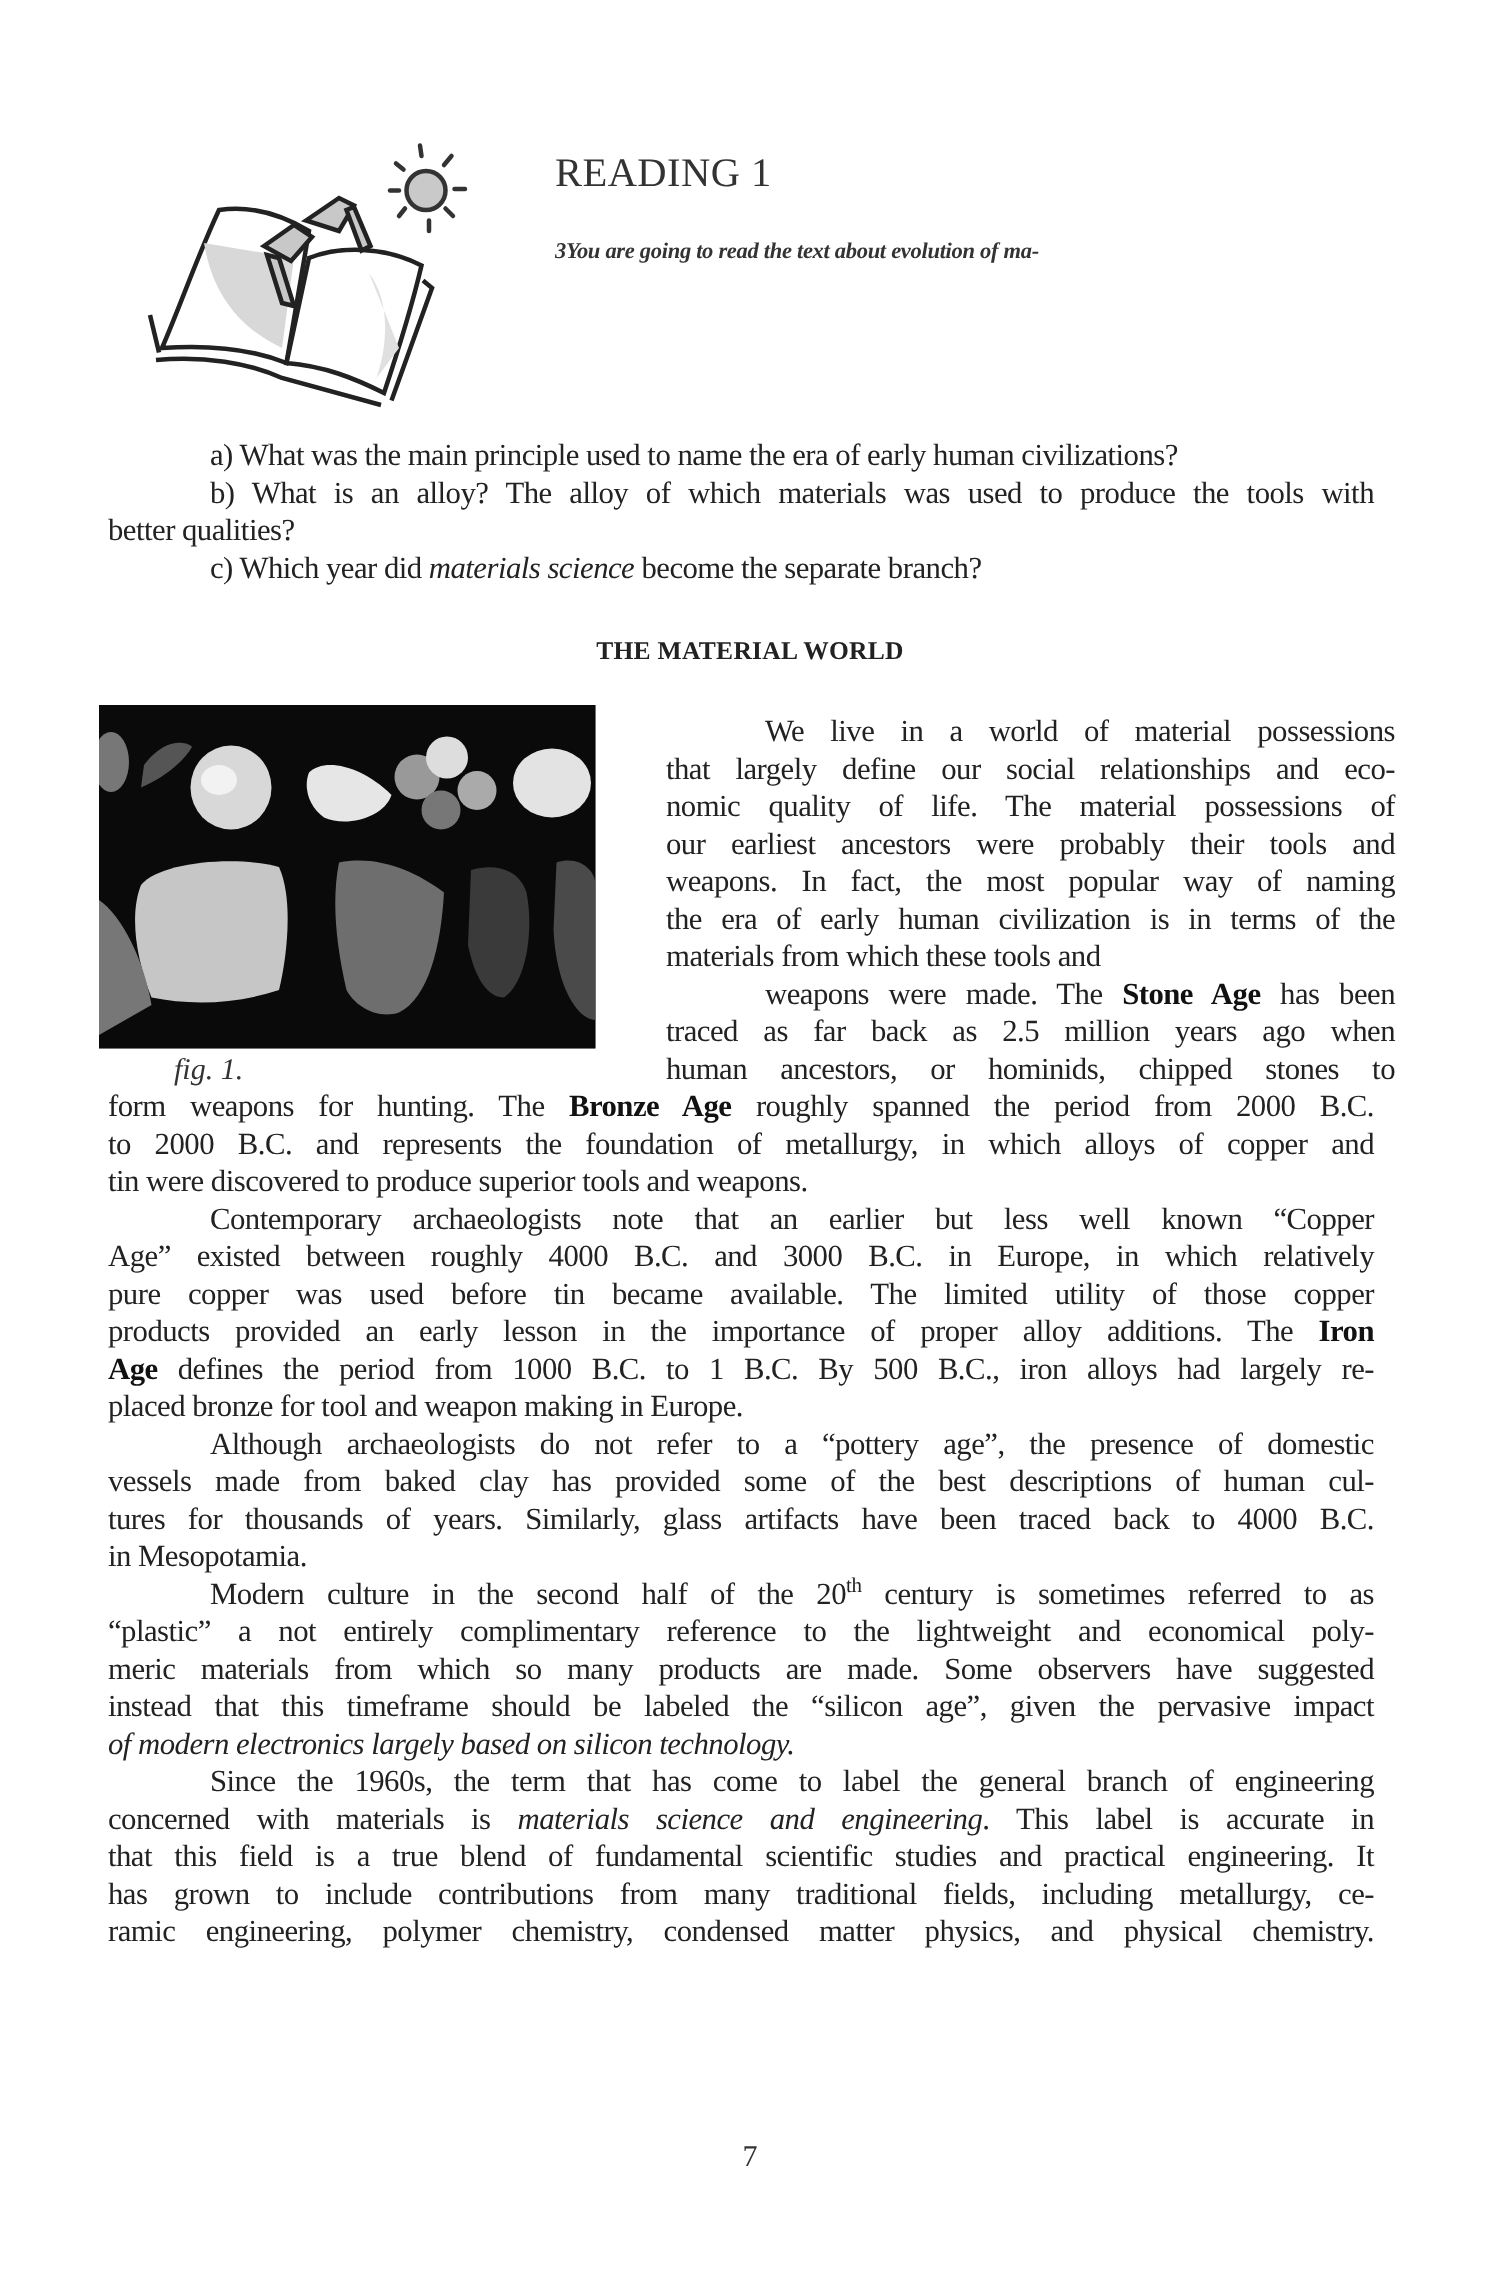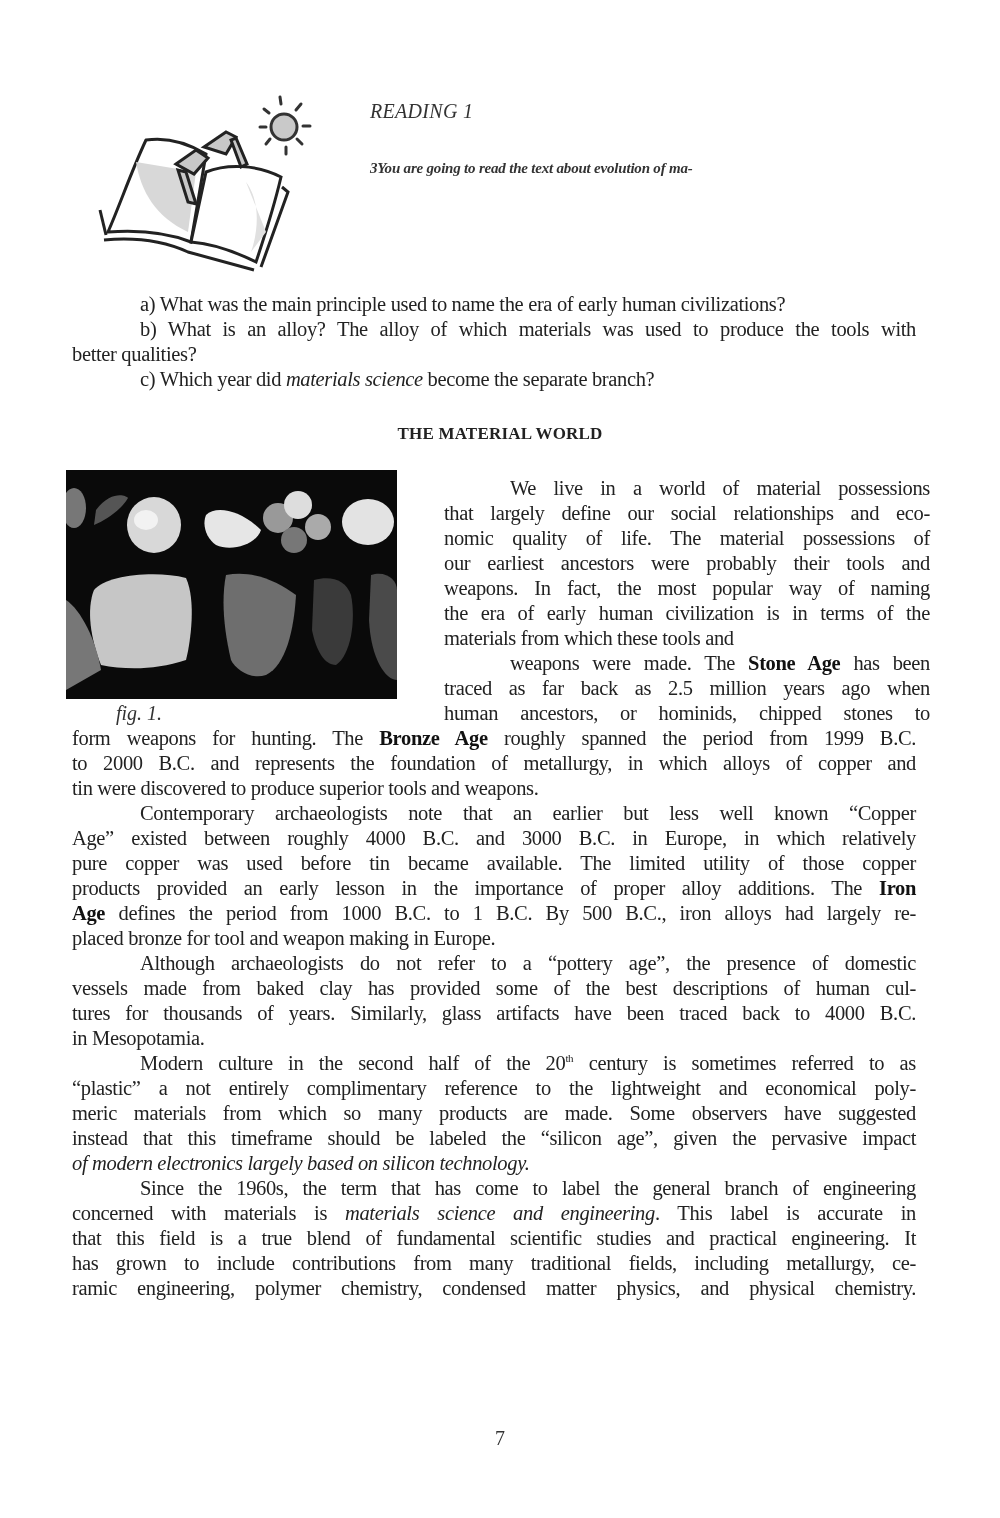--- a/index.html
+++ b/index.html
@@ -13,38 +13,38 @@
     position: absolute; left: 72px; width: 844px;
     font-size: 20.5px; line-height: 25px; white-space: nowrap;
     letter-spacing: -0.35px;
   }
   .j { text-align: justify; text-align-last: justify; }
   .ind { padding-left: 68px; box-sizing: border-box; }
   .rcol { left: 444px; width: 486px; }
   b { font-weight: bold; color: #111; }
   i { font-style: italic; }
   .heading-reading {
-    left: 370px; top: 100px; font-size: 20px; font-style: italic;
+    left: 370px; top: 100px; font-size: 27px; 
     letter-spacing: 0.3px; color: #333;
   }
   .task {
     font-style: italic; font-weight: bold; font-size: 15px; color: #333;
     letter-spacing: -0.2px;
   }
   .title {
     left: 0; width: 1000px; top: 424px; text-align: center;
     font-size: 17px; font-weight: bold; letter-spacing: 0.2px; color: #222;
   }
   .photo {
     left: 66px; top: 470px; width: 331px; height: 229px; background: #0b0b0b;
     overflow: hidden;
   }
   .caption { left: 116px; top: 702px; font-style: italic; font-size: 20px; color: #333; }
   .pagenum { left: 0; width: 1000px; text-align: center; top: 1427px; font-size: 20px; color: #333; }
-  sup { font-size: 11px; line-height: 0; }
+  sup { font-size: 14px; line-height: 0; }
 </style>
 </head>
 <body>
 
 <div class="abs" style="left:96px;top:92px;width:220px;height:180px;">
   <svg width="220" height="180" viewBox="0 0 220 180">
 
     <g stroke="#333" stroke-width="3" fill="none" stroke-linecap="round">
       <circle cx="188" cy="35" r="13" fill="#c9c9c9"></circle>
       <line x1="184" y1="5" x2="185" y2="12"></line>
@@ -123,21 +123,21 @@
 <div class="line rcol j" style="top:601px;">the era of early human civilization is in terms of the</div>
 <div class="line rcol" style="top:626px;">materials from which these tools and</div>
 
 <div class="line rcol j" style="top:651px;padding-left:66px;box-sizing:border-box;">
   <span>weapons were made. The </span><b>Stone Age</b><span> has been</span>
 </div>
 <div class="line rcol j" style="top:676px;">traced as far back as 2.5 million years ago when</div>
 <div class="line rcol j" style="top:701px;">human ancestors, or hominids, chipped stones to</div>
 
 <div class="line j" style="top:726px;">
-  <span>form weapons for hunting. The </span><b>Bronze Age</b><span> roughly spanned the period from 1999 B.C.</span>
+  <span>form weapons for hunting. The </span><b>Bronze Age</b><span> roughly spanned the period from 2000 B.C.</span>
 </div>
 <div class="line j" style="top:751px;">to 2000 B.C. and represents the foundation of metallurgy, in which alloys of copper and</div>
 <div class="line" style="top:776px;">tin were discovered to produce superior tools and weapons.</div>
 
 <div class="line ind j" style="top:801px;">Contemporary archaeologists note that an earlier but less well known “Copper</div>
 <div class="line j" style="top:826px;">Age” existed between roughly 4000 B.C. and 3000 B.C. in Europe, in which relatively</div>
 <div class="line j" style="top:851px;">pure copper was used before tin became available. The limited utility of those copper</div>
 <div class="line j" style="top:876px;">
   <span>products provided an early lesson in the importance of proper alloy additions. The </span><b>Iron</b>
 </div>

